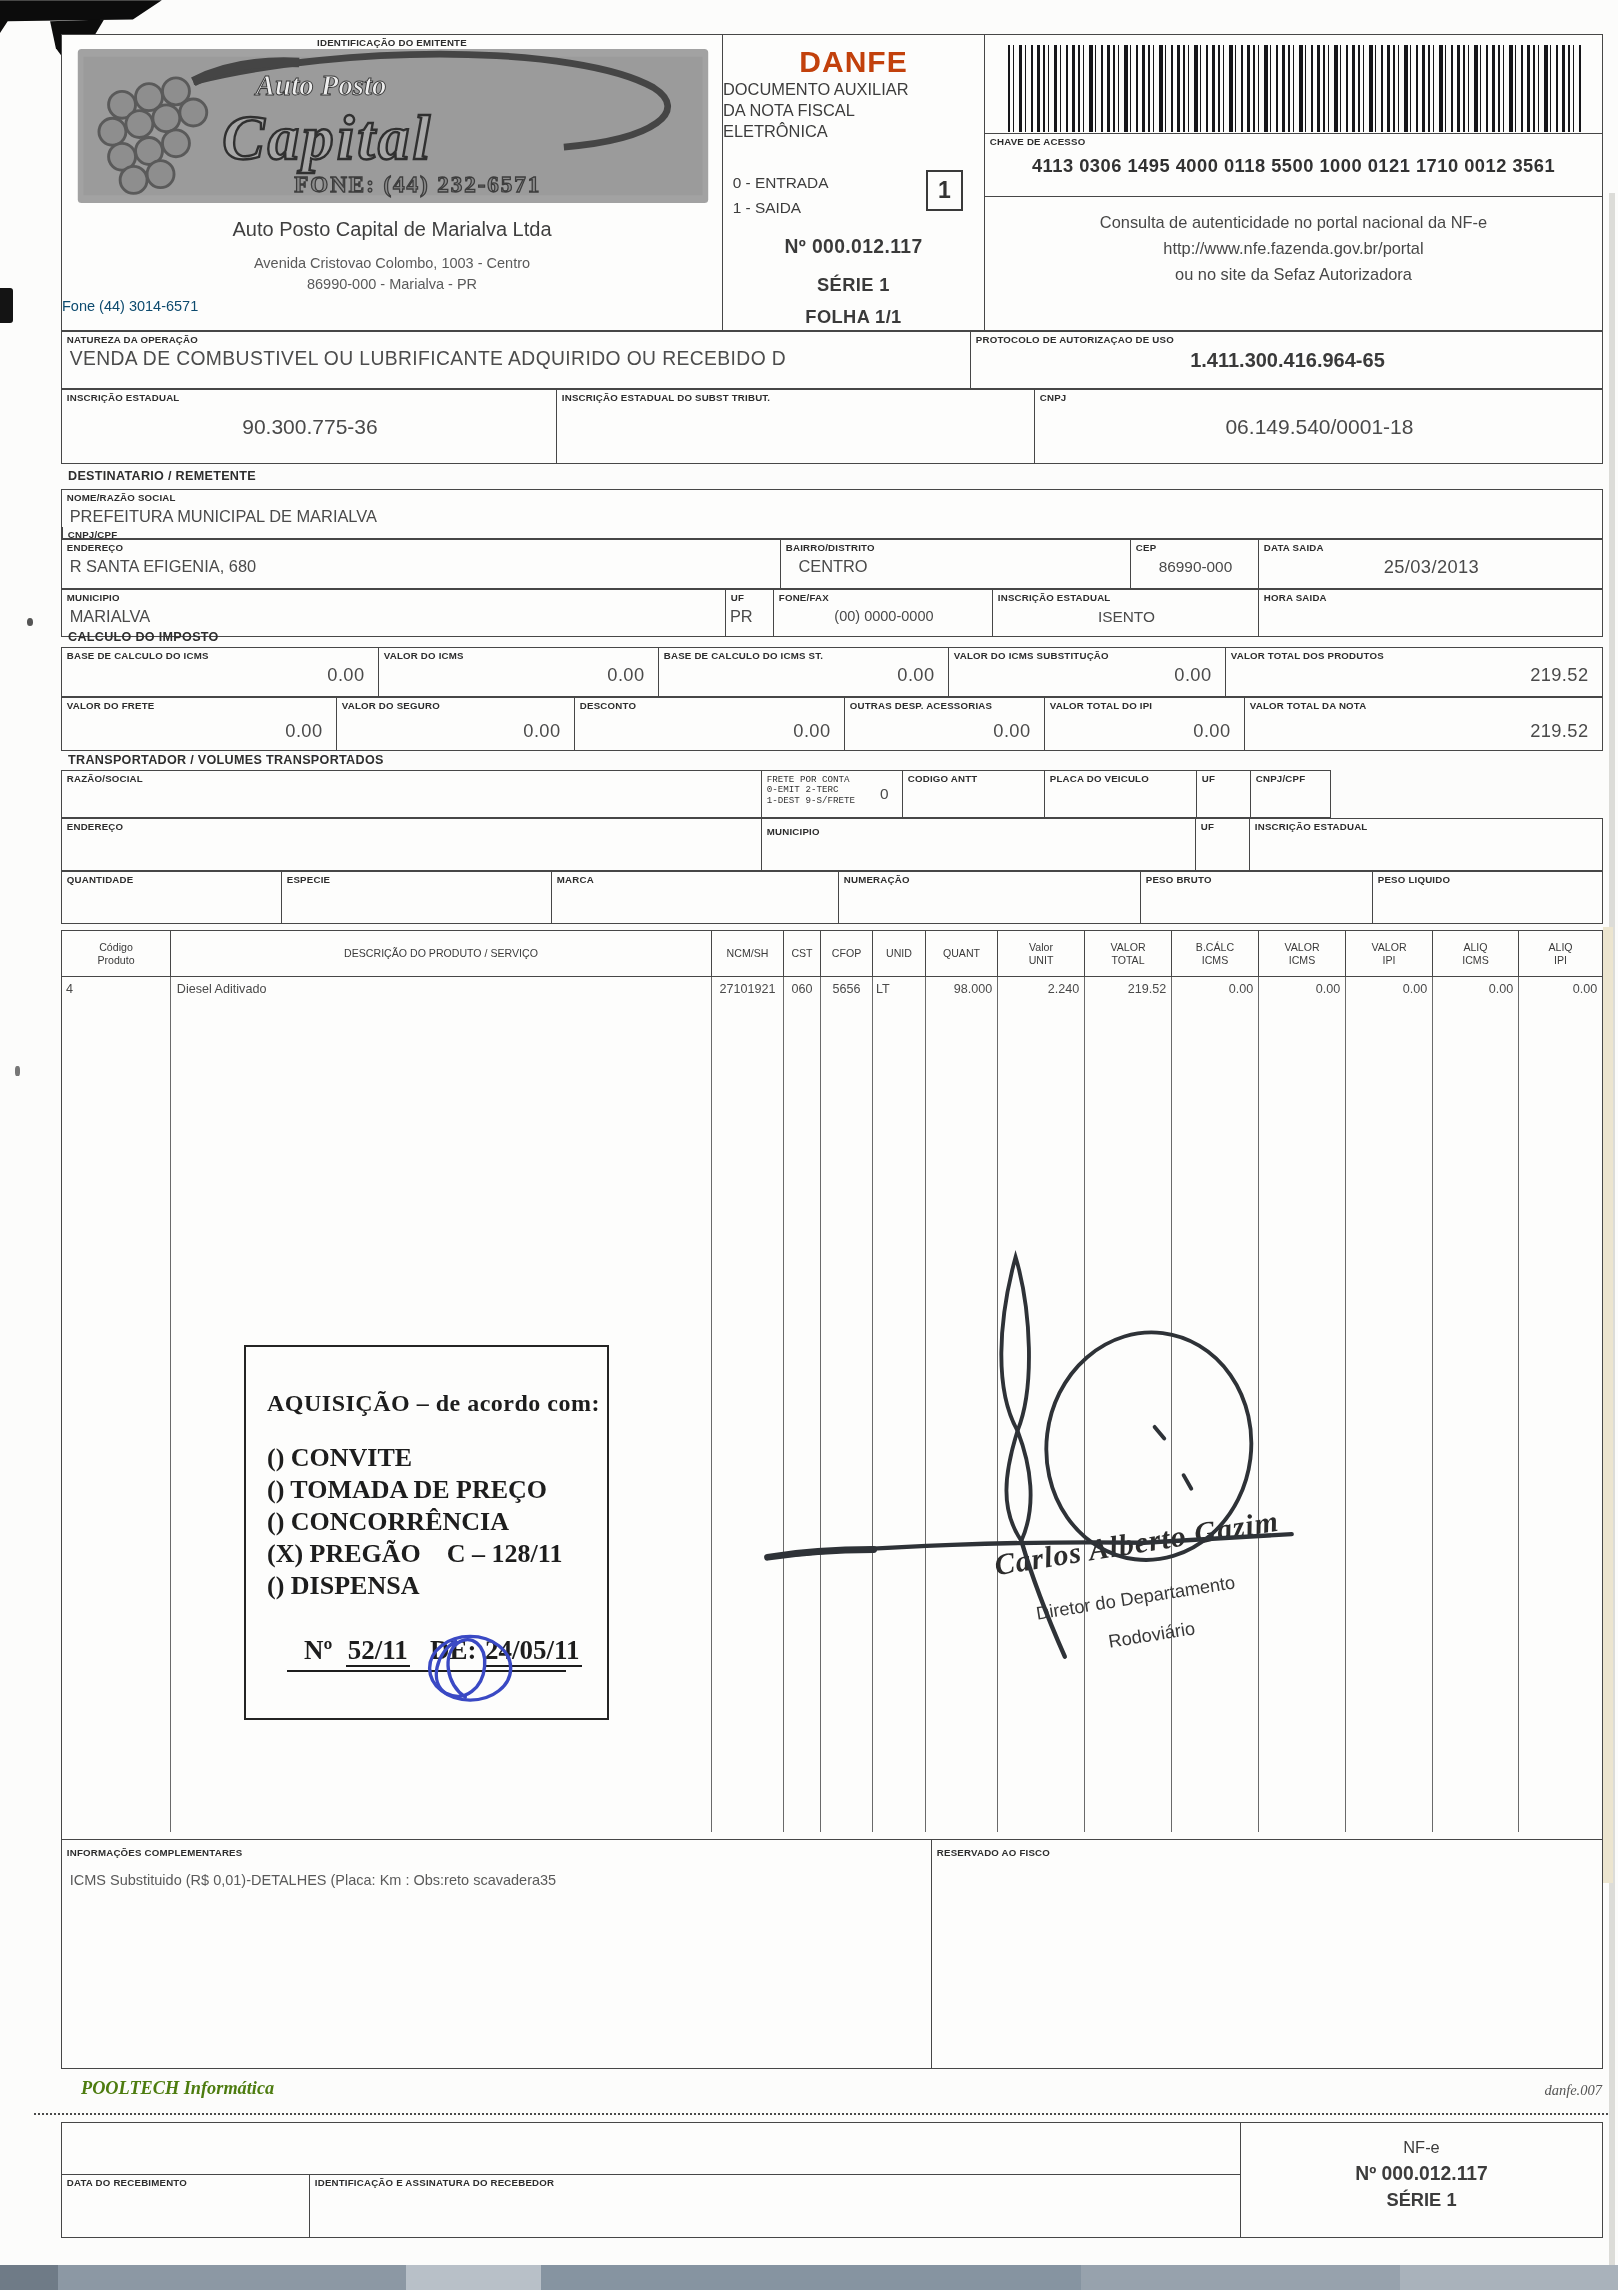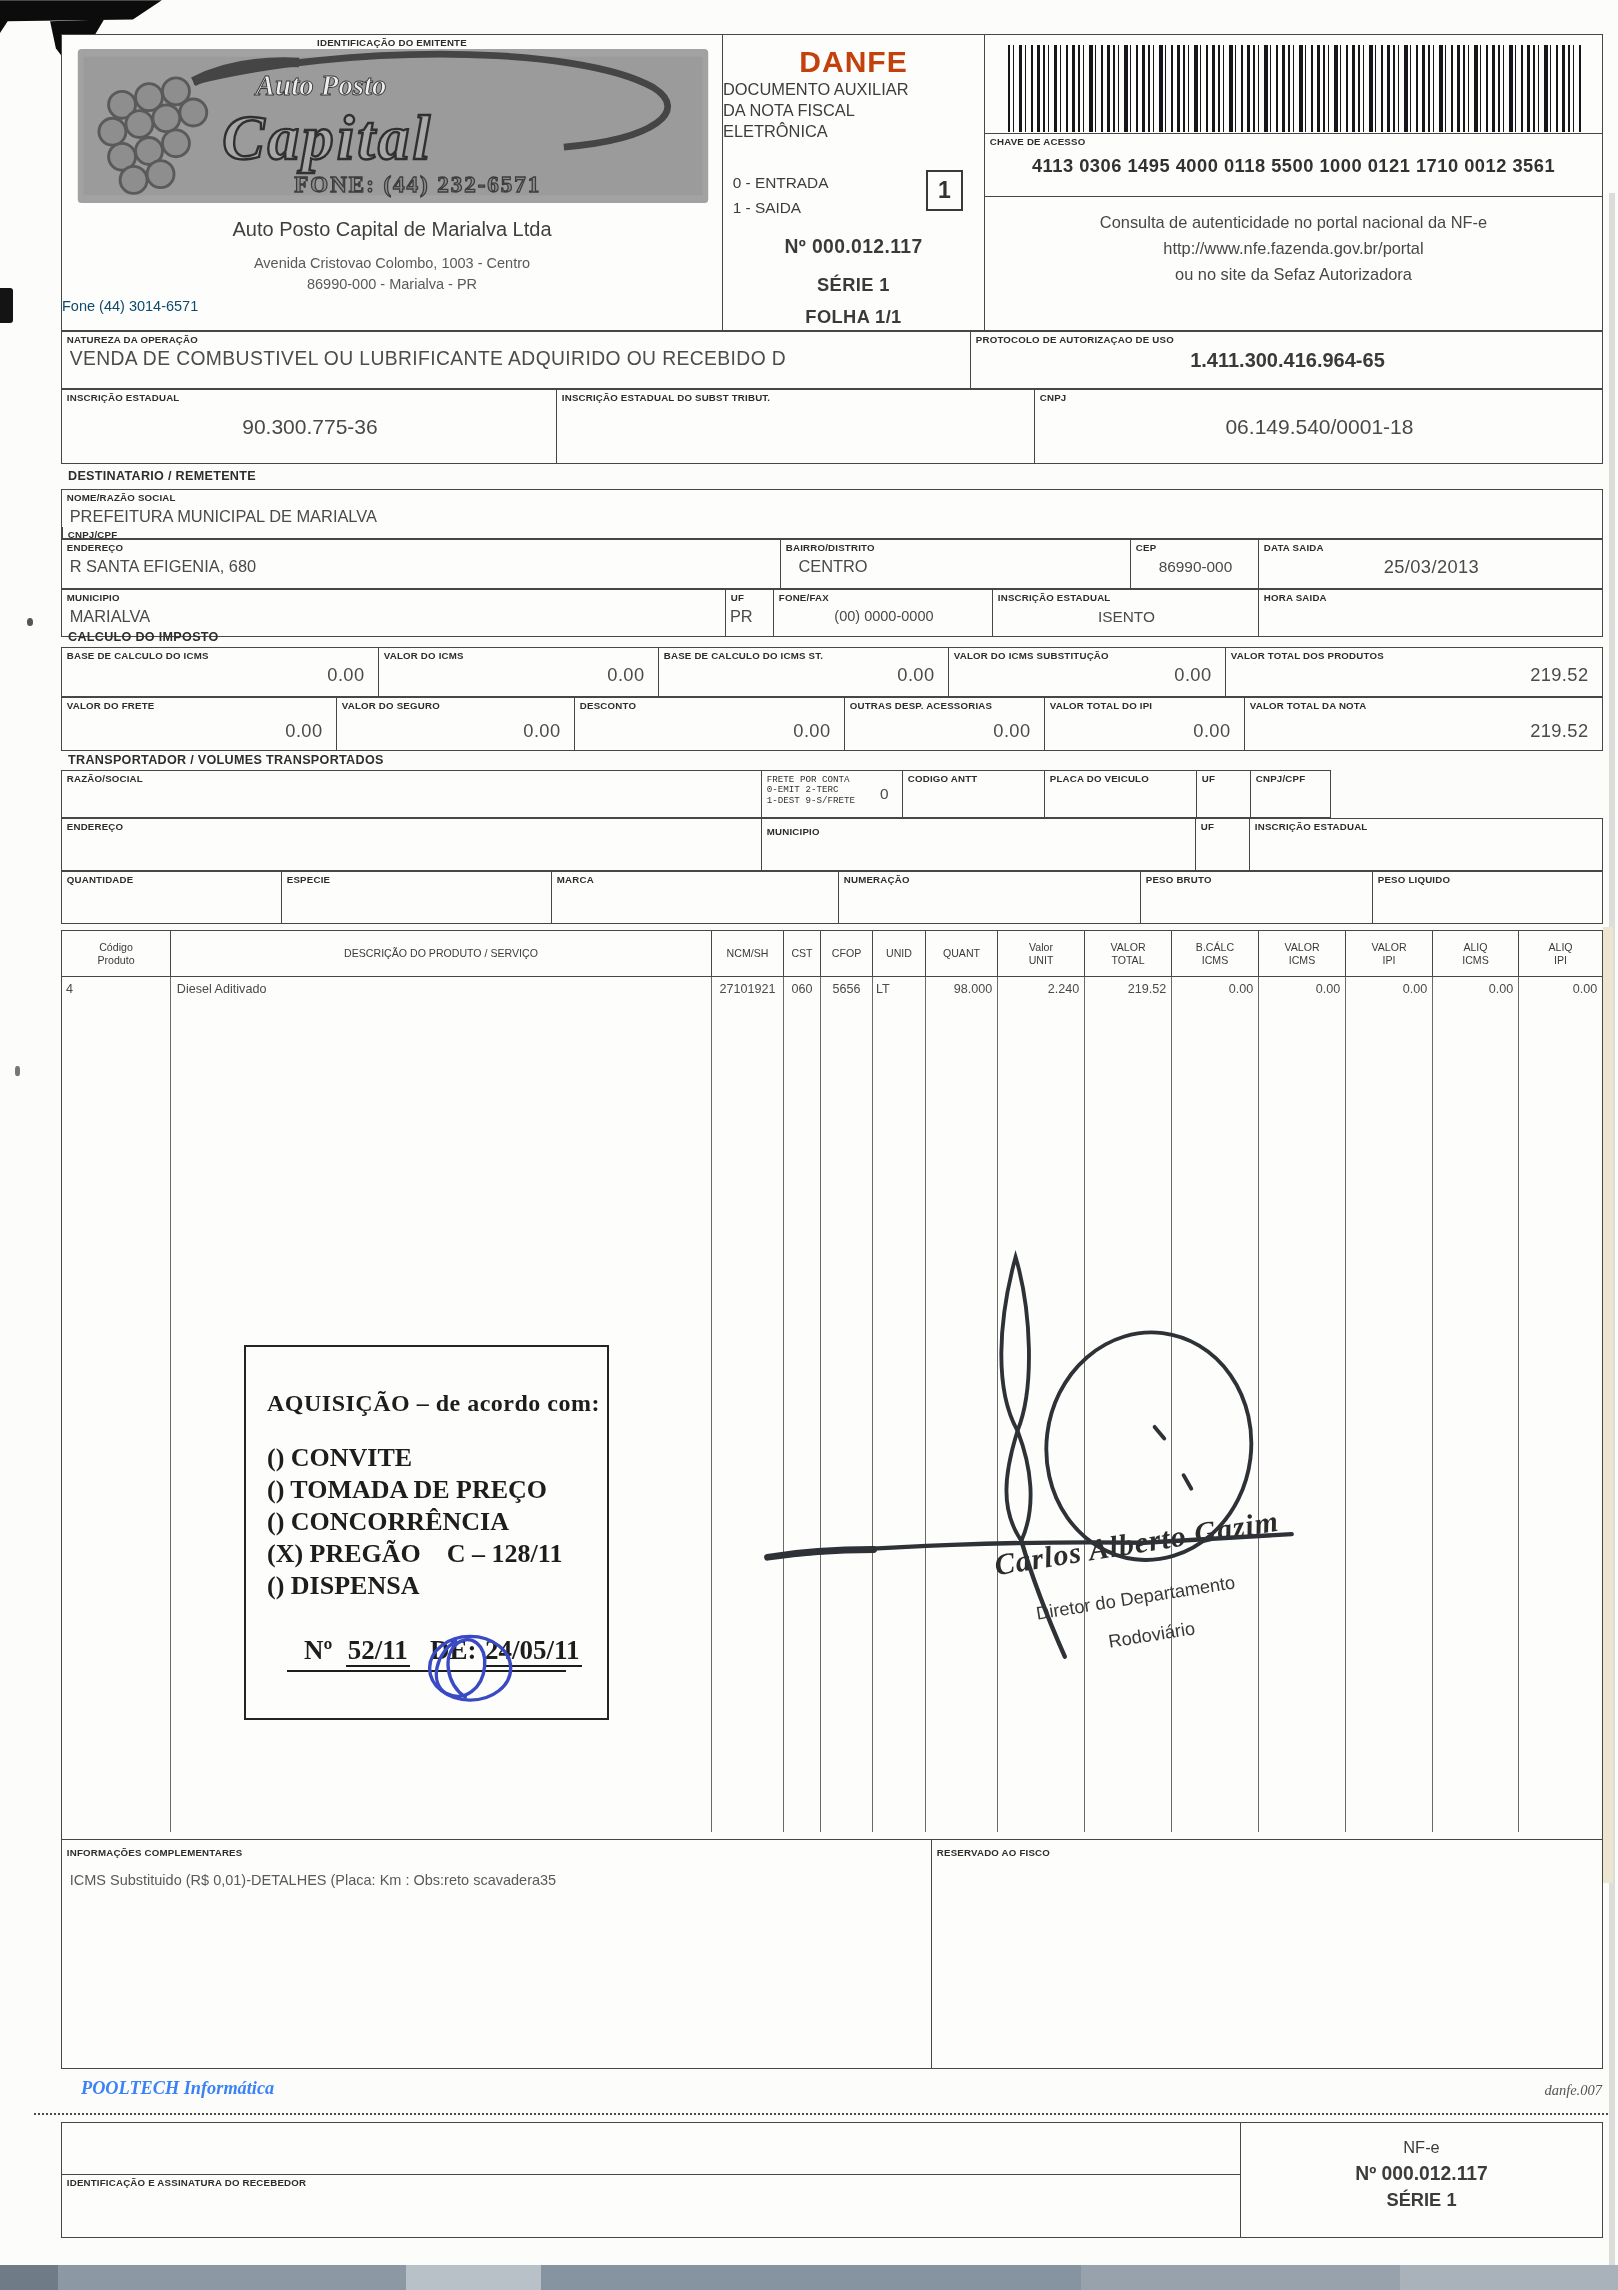--- a/index.html
+++ b/index.html
@@ -46,21 +46,21 @@
   #stamp .opts{font-size:26px;font-weight:700;line-height:32px;padding:25px 0 0 21px;}
   #stamp .nline{font-size:27px;font-weight:700;padding:33px 0 0 58px;}
   #stamp .u{border-bottom:2.9px solid #1d1d1d;padding:0 1.9px;}
   #stamp .hr{position:absolute;left:41px;right:41px;bottom:46px;border-top:2.9px solid #1d1d1d;}
   .sigstamp{position:absolute;z-index:6;color:#2c2c2c;}
   .signame{font-family:"Liberation Serif",serif;font-style:italic;font-weight:700;font-size:30px;
            transform:rotate(-9deg);letter-spacing:1px;white-space:nowrap;}
   .sigrole{font-size:18.3px;font-weight:400;transform:rotate(-9deg);white-space:nowrap;color:#383838;}
   
   .dotline{position:absolute;border-top:2.9px dotted #4a4a4a;height:0;}
-  .brand{font-family:"Liberation Serif",serif;font-style:italic;font-weight:700;font-size:18.3px;color:#3b82f6;}
+  .brand{font-family:"Liberation Serif",serif;font-style:italic;font-weight:700;font-size:18.3px;color:#4d7c0f;}
   .fileref{font-family:"Liberation Serif",serif;font-style:italic;font-size:14.5px;color:#555;}
   .tiny{font-family:"Liberation Mono",monospace;font-size:9.2px;color:#333;line-height:10.6px;padding-left:4.8px;}
   svg text{font-family:"Liberation Serif",serif;}
 </style>
 </head>
 <body>
 
 <div id="sheet">
 
   <svg class="abs" style="left:0;top:0;" width="183" height="87" viewBox="0 0 190 90">
@@ -446,20 +446,23 @@
   </div>
 
   <div class="abs brand" style="left:81px;top:2078px;">POOLTECH Informática</div>
   <div class="abs fileref" style="left:1419px;top:2082px;width:183px;text-align:right;">danfe.007</div>
   <div class="dotline" style="left:34px;top:2113px;width:1574px;"></div>
 
   <div class="row" style="left:61px;top:2122px;width:1542px;height:116px;">
     <div class="fx" style="display:flex;flex-direction:column;">
       <div style="height:52px;border-bottom:1.9px solid #474747;"></div>
       <div style="flex:1;display:flex;">
+        <div style="width:248px;border-right:1.9px solid #474747;">
+          <span class="lbl">DATA DO RECEBIMENTO</span>
+        </div>
         <div style="flex:1;">
           <span class="lbl">IDENTIFICAÇÃO E ASSINATURA DO RECEBEDOR</span>
         </div>
       </div>
     </div>
     <div style="width:362px;text-align:center;color:#3c3c3c;">
       <div style="font-size:16.4px;margin-top:15.4px;">NF-e</div>
       <div style="font-size:19.3px;font-weight:600;margin-top:5.8px;">Nº 000.012.117</div>
       <div style="font-size:18.3px;font-weight:600;margin-top:3.9px;">SÉRIE 1</div>
     </div>

